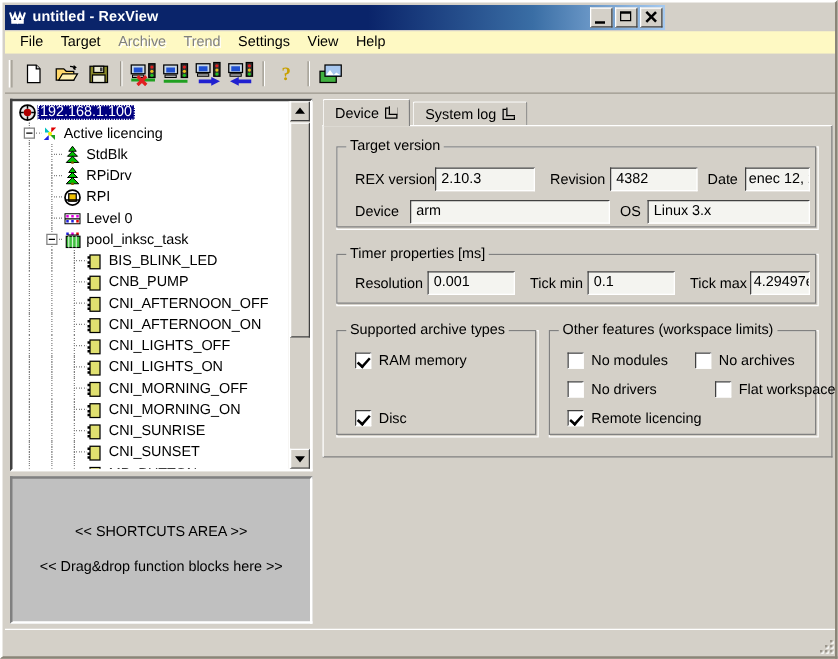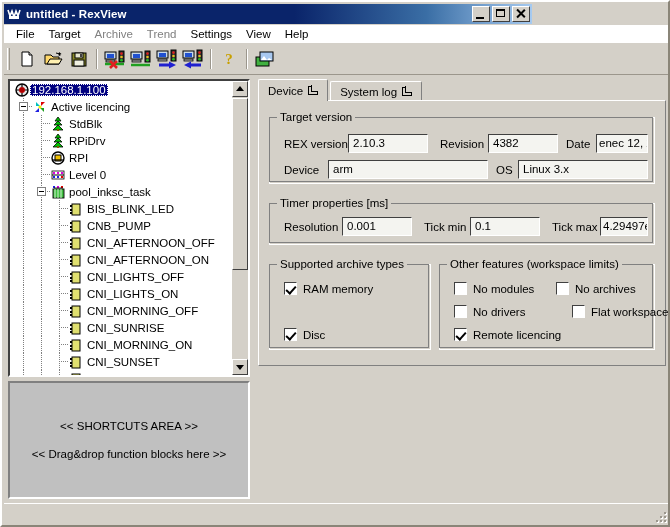--- a/index.html
+++ b/index.html
@@ -56,21 +56,21 @@
     left: 7px; top: 1px; width: 1.6px; height: 11px; background:#000;
   }
   .wb-close i.a { transform: rotate(45deg); }
   .wb-close i.b { transform: rotate(-45deg); }
 
   
   .menubar {
     position: absolute; left: 2px; top: 23px;
     width: 664px; height: 18px;
     display: flex; align-items: center;
-    background: #ffffff;
+    background: #fef9c3;
     padding-left: 5px; box-sizing: border-box;
   }
   .menu-item {
     padding: 2px 7px; font-size: 11.5px; color: #000; white-space: nowrap;
     cursor: default;
   }
   .menu-item.disabled { color: #808080; text-shadow: 1px 1px 0 #ffffff; }
 
   
   .toolbar {
@@ -625,36 +625,36 @@
             <span style="position: absolute; top: 0px; bottom: 0px; left: 31px; width: 1px; background: repeating-linear-gradient(rgb(128, 128, 128) 0px, rgb(128, 128, 128) 1px, transparent 1px, transparent 2px);"></span>
             <span style="position: absolute; top: 0px; bottom: 0px; left: 49px; width: 1px; background: repeating-linear-gradient(rgb(128, 128, 128) 0px, rgb(128, 128, 128) 1px, transparent 1px, transparent 2px);"></span>
             <span style="position: absolute; top: 8px; height: 1px; left: 49px; width: 10px; background: repeating-linear-gradient(to right, rgb(128, 128, 128) 0px, rgb(128, 128, 128) 1px, transparent 1px, transparent 2px);"></span>
           </span>
           <span class="ico"><svg width="16" height="16" viewBox="0 0 16 16">
               <rect x="4" y="3" width="8" height="11" fill="#e0e070" stroke="#000" stroke-width="1"></rect>
               <rect x="2" y="4" width="2" height="2" fill="#000"></rect>
               <rect x="2" y="8" width="2" height="2" fill="#000"></rect>
               <rect x="2" y="11" width="2" height="2" fill="#000"></rect>
             </svg></span>
+          <span class="tree-label">CNI_MORNING_ON</span>
+        </div>
+        <div class="tree-row">
+          <span style="flex: 0 0 auto; width: 58px; height: 17px; position: relative;">
+            <span style="position: absolute; top: 0px; bottom: 0px; left: 13px; width: 1px; background: repeating-linear-gradient(rgb(128, 128, 128) 0px, rgb(128, 128, 128) 1px, transparent 1px, transparent 2px);"></span>
+            <span style="position: absolute; top: 0px; bottom: 0px; left: 31px; width: 1px; background: repeating-linear-gradient(rgb(128, 128, 128) 0px, rgb(128, 128, 128) 1px, transparent 1px, transparent 2px);"></span>
+            <span style="position: absolute; top: 0px; bottom: 0px; left: 49px; width: 1px; background: repeating-linear-gradient(rgb(128, 128, 128) 0px, rgb(128, 128, 128) 1px, transparent 1px, transparent 2px);"></span>
+            <span style="position: absolute; top: 8px; height: 1px; left: 49px; width: 10px; background: repeating-linear-gradient(to right, rgb(128, 128, 128) 0px, rgb(128, 128, 128) 1px, transparent 1px, transparent 2px);"></span>
+          </span>
+          <span class="ico"><svg width="16" height="16" viewBox="0 0 16 16">
+              <rect x="4" y="3" width="8" height="11" fill="#e0e070" stroke="#000" stroke-width="1"></rect>
+              <rect x="2" y="4" width="2" height="2" fill="#000"></rect>
+              <rect x="2" y="8" width="2" height="2" fill="#000"></rect>
+              <rect x="2" y="11" width="2" height="2" fill="#000"></rect>
+            </svg></span>
           <span class="tree-label">CNI_SUNRISE</span>
-        </div>
-        <div class="tree-row">
-          <span style="flex: 0 0 auto; width: 58px; height: 17px; position: relative;">
-            <span style="position: absolute; top: 0px; bottom: 0px; left: 13px; width: 1px; background: repeating-linear-gradient(rgb(128, 128, 128) 0px, rgb(128, 128, 128) 1px, transparent 1px, transparent 2px);"></span>
-            <span style="position: absolute; top: 0px; bottom: 0px; left: 31px; width: 1px; background: repeating-linear-gradient(rgb(128, 128, 128) 0px, rgb(128, 128, 128) 1px, transparent 1px, transparent 2px);"></span>
-            <span style="position: absolute; top: 0px; bottom: 0px; left: 49px; width: 1px; background: repeating-linear-gradient(rgb(128, 128, 128) 0px, rgb(128, 128, 128) 1px, transparent 1px, transparent 2px);"></span>
-            <span style="position: absolute; top: 8px; height: 1px; left: 49px; width: 10px; background: repeating-linear-gradient(to right, rgb(128, 128, 128) 0px, rgb(128, 128, 128) 1px, transparent 1px, transparent 2px);"></span>
-          </span>
-          <span class="ico"><svg width="16" height="16" viewBox="0 0 16 16">
-              <rect x="4" y="3" width="8" height="11" fill="#e0e070" stroke="#000" stroke-width="1"></rect>
-              <rect x="2" y="4" width="2" height="2" fill="#000"></rect>
-              <rect x="2" y="8" width="2" height="2" fill="#000"></rect>
-              <rect x="2" y="11" width="2" height="2" fill="#000"></rect>
-            </svg></span>
-          <span class="tree-label">CNI_MORNING_ON</span>
         </div>
         <div class="tree-row">
           <span style="flex: 0 0 auto; width: 58px; height: 17px; position: relative;">
             <span style="position: absolute; top: 0px; bottom: 0px; left: 13px; width: 1px; background: repeating-linear-gradient(rgb(128, 128, 128) 0px, rgb(128, 128, 128) 1px, transparent 1px, transparent 2px);"></span>
             <span style="position: absolute; top: 0px; bottom: 0px; left: 31px; width: 1px; background: repeating-linear-gradient(rgb(128, 128, 128) 0px, rgb(128, 128, 128) 1px, transparent 1px, transparent 2px);"></span>
             <span style="position: absolute; top: 0px; bottom: 0px; left: 49px; width: 1px; background: repeating-linear-gradient(rgb(128, 128, 128) 0px, rgb(128, 128, 128) 1px, transparent 1px, transparent 2px);"></span>
             <span style="position: absolute; top: 8px; height: 1px; left: 49px; width: 10px; background: repeating-linear-gradient(to right, rgb(128, 128, 128) 0px, rgb(128, 128, 128) 1px, transparent 1px, transparent 2px);"></span>
           </span>
           <span class="ico"><svg width="16" height="16" viewBox="0 0 16 16">
               <rect x="4" y="3" width="8" height="11" fill="#e0e070" stroke="#000" stroke-width="1"></rect>

